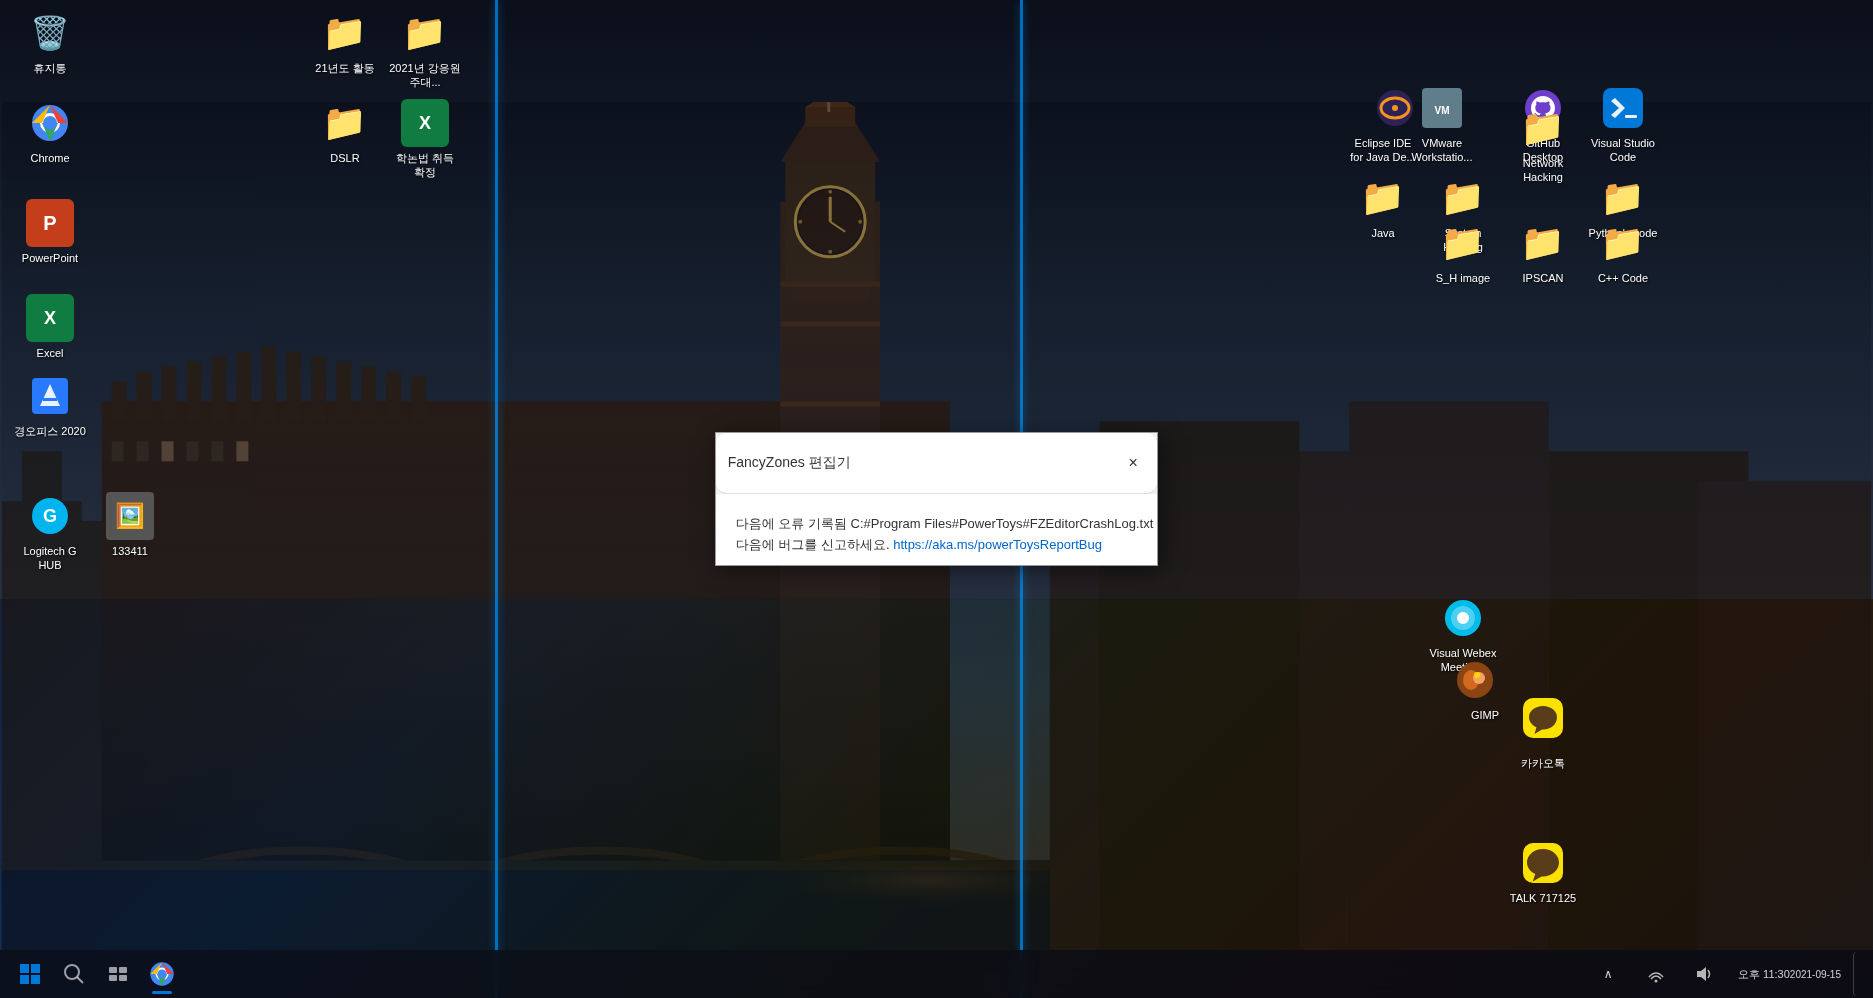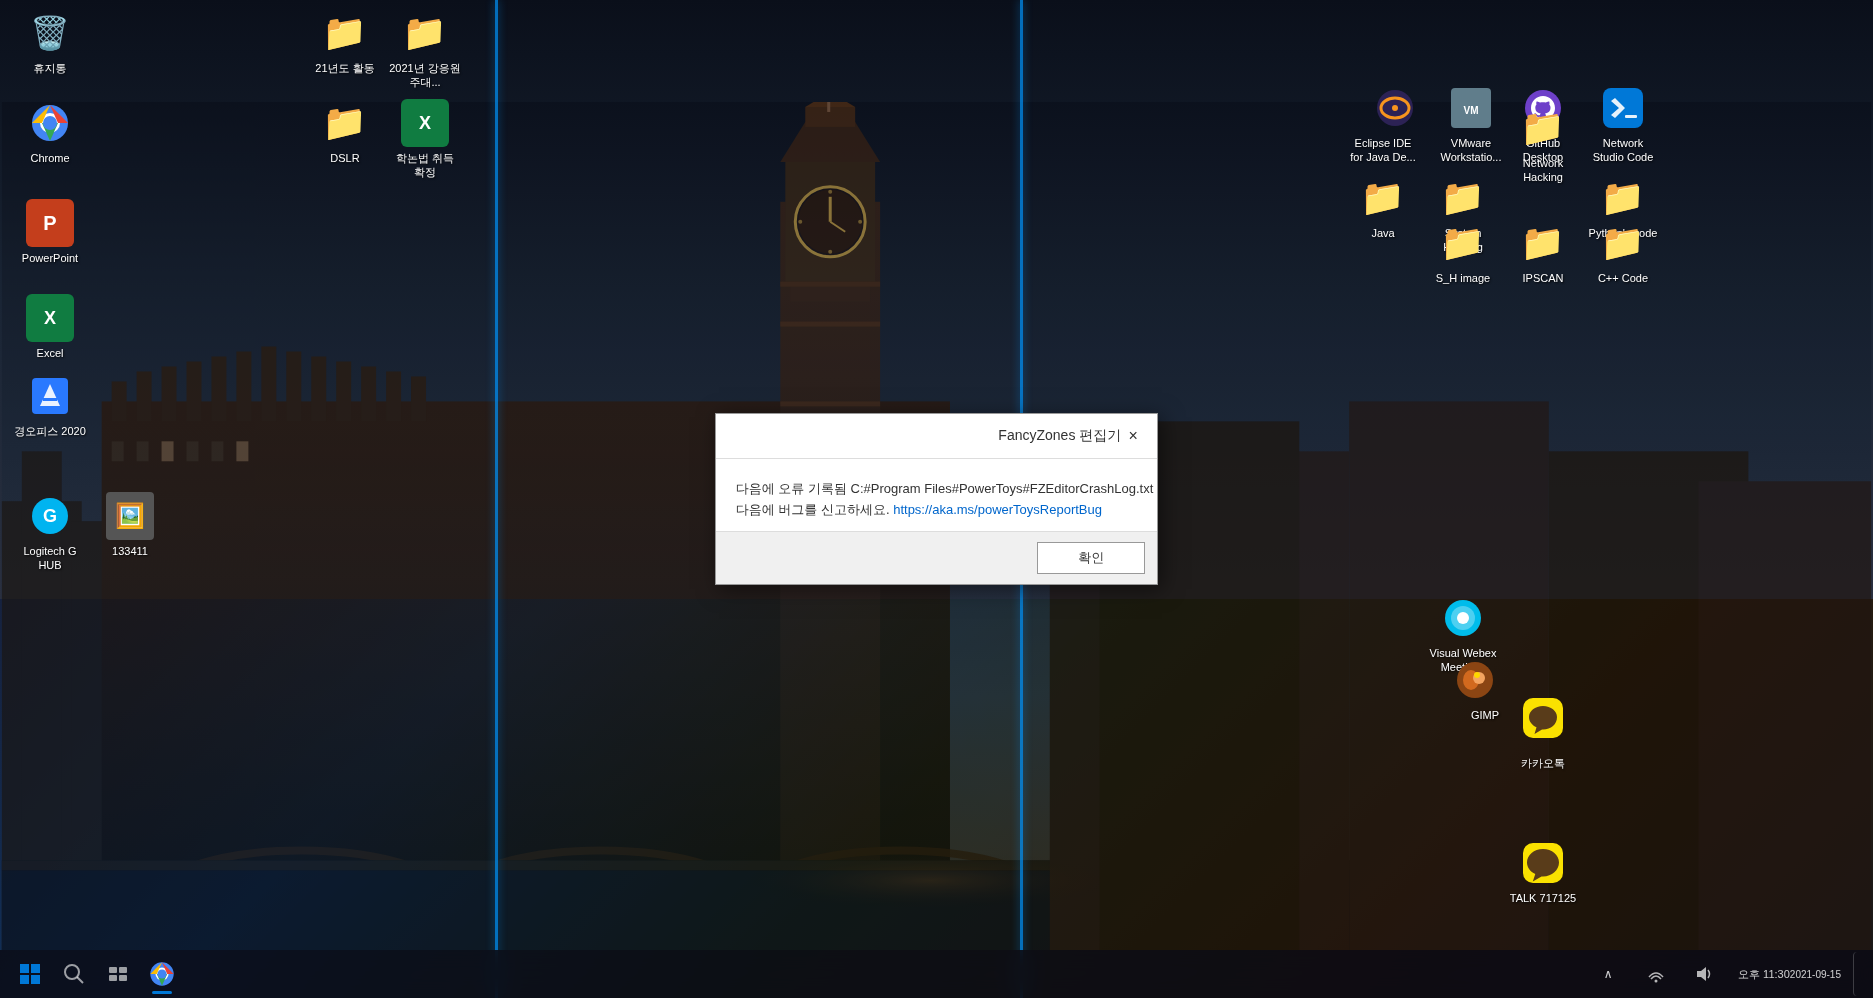--- a/index.html
+++ b/index.html
@@ -111,25 +111,26 @@
     .dialog {
       background: #f0f0f0;
       border: 1px solid #999;
       box-shadow: 4px 4px 20px rgba(0,0,0,0.5);
       min-width: 420px;
       max-width: 500px;
     }
 
     .dialog-titlebar {
       background: #ffffff;
-      padding: 10px 12px;
-      display: flex;
-      align-items: center;
-      justify-content: flex-end;
+      padding: 18px 12px;
+      display: flex;
+      align-items: center;
+      justify-content: space-between;
       border-bottom: 1px solid #ddd;
+      border-radius: 11px;
     }
 
     .dialog-title {
       font-size: 14px;
       color: #333;
       font-weight: normal;
     }
 
     .dialog-close-btn {
       width: 24px;
@@ -430,21 +431,21 @@
       <svg width="40" height="40" viewBox="0 0 40 40">
         <circle cx="20" cy="20" r="18" fill="#2c2255"></circle>
         <ellipse cx="20" cy="20" rx="14" ry="10" fill="none" stroke="#f7941e" stroke-width="3"></ellipse>
         <circle cx="20" cy="20" r="5" fill="#2c2255"></circle>
         <circle cx="20" cy="20" r="3" fill="#f7941e"></circle>
       </svg>
     </div>
     <span class="icon-label">Eclipse IDE for Java De...</span>
   </div>
 
-  <div class="desktop-icon" style="right:362px;top:80px;justify-content:flex-end;">
+  <div class="desktop-icon" style="right:391px;top:80px;justify-content:flex-end;">
     <div class="icon-img">
       <svg width="40" height="40" viewBox="0 0 40 40">
         <rect width="40" height="40" rx="4" fill="#607d8b"></rect>
         <text x="20" y="26" text-anchor="middle" font-size="10" font-weight="bold" fill="white">VM</text>
       </svg>
     </div>
     <span class="icon-label">VMware Workstatio...</span>
   </div>
 
   <div class="desktop-icon" style="right:290px;top:80px;">
@@ -458,21 +459,21 @@
   </div>
 
   <div class="desktop-icon" style="right:210px;top:80px;">
     <div class="icon-img">
       <svg width="40" height="40" viewBox="0 0 40 40">
         <rect width="40" height="40" rx="8" fill="#0078d7"></rect>
         <path d="M8 27 L16 20 L8 13 L12 10 L22 20 L12 30 Z" fill="white" opacity="0.9"></path>
         <rect x="22" y="27" width="12" height="3" rx="1" fill="white" opacity="0.9"></rect>
       </svg>
     </div>
-    <span class="icon-label">Network Studio Code</span>
+    <span class="icon-label">Visual Studio Code</span>
   </div>
 
   <div class="desktop-icon" style="right:450px;top:170px;">
     <div class="icon-img folder-gold" style="font-size:36px;">📁</div>
     <span class="icon-label">Java</span>
   </div>
 
   <div class="desktop-icon" style="right:370px;top:170px;">
     <div class="icon-img folder-gold" style="font-size:36px;">📁</div>
     <span class="icon-label">System Hacking</span>
@@ -556,23 +557,20 @@
       <button class="dialog-close-btn">×</button>
     </div>
 
     <div class="dialog-body">
       <p class="dialog-message">
         <span>다음에 오류 기록됨 C:#Program Files#PowerToys#FZEditorCrashLog.txt</span><br>
         <span>다음에 버그를 신고하세요. </span><a href="#">https://aka.ms/powerToysReportBug</a>
       </p>
     </div>
 
-    <div class="dialog-footer">
-      <button class="dialog-ok-btn">확인</button>
-    </div>
   </div>
 </div>
 
 <div class="taskbar">
   <div class="taskbar-items">
     <div class="taskbar-icon">
       <svg width="24" height="24" viewBox="0 0 24 24">
         <rect x="2" y="2" width="9" height="9" fill="#0078d7"></rect>
         <rect x="13" y="2" width="9" height="9" fill="#0078d7"></rect>
         <rect x="2" y="13" width="9" height="9" fill="#0078d7"></rect>

